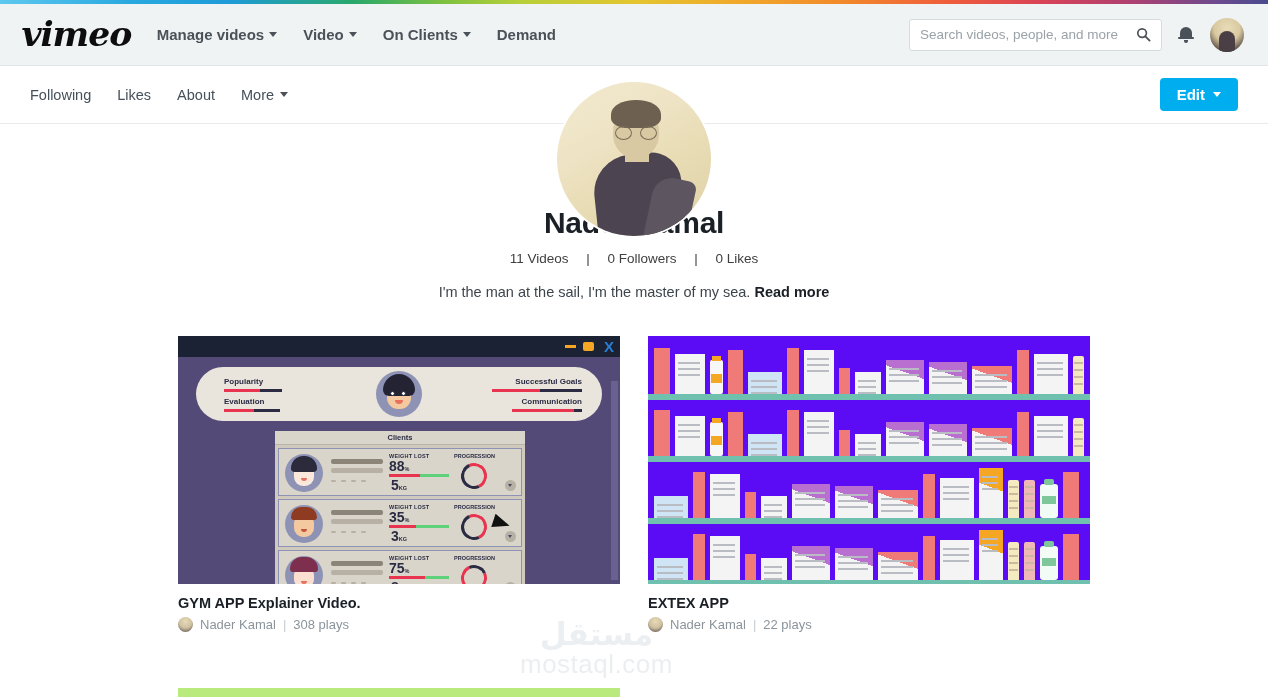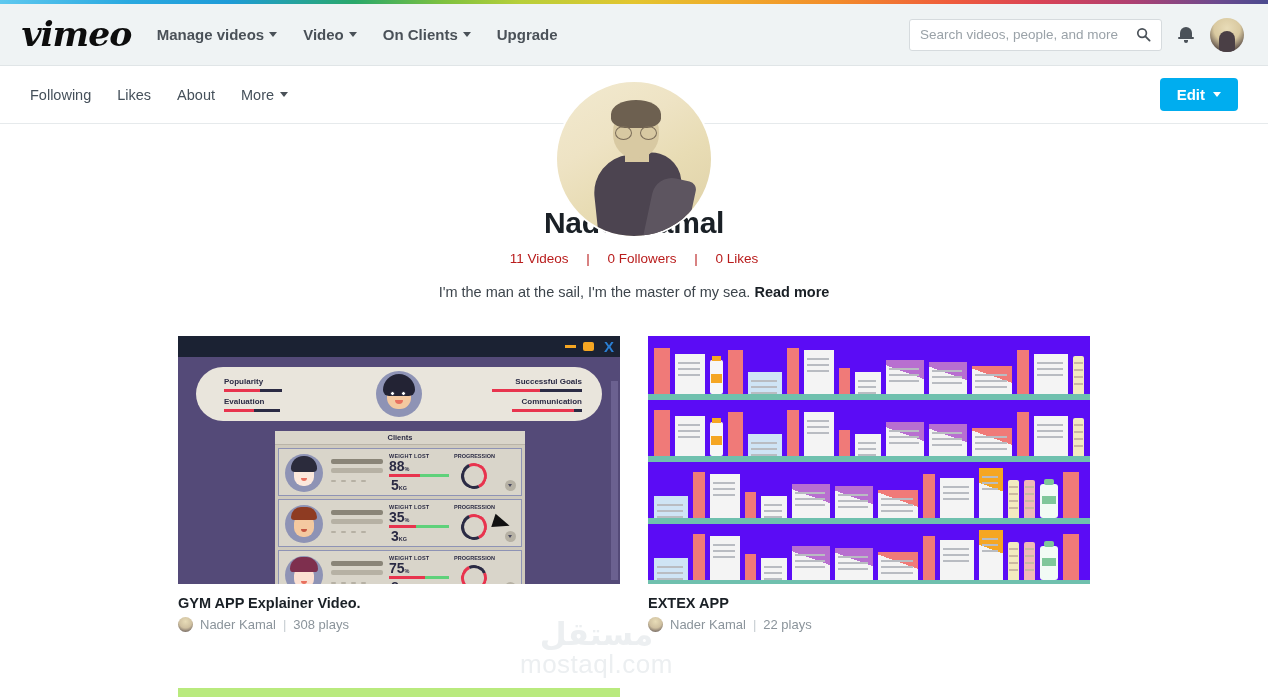--- a/index.html
+++ b/index.html
@@ -178,21 +178,21 @@
     background:#d8c9a2;
   }
 
   
   .profile-info { text-align:center; padding-top:82px; }
   .pname {
     font-size:30px; font-weight:bold; color:#1a2026;
     letter-spacing:-0.3px;
   }
   .pstats {
-    font-size:13.5px; color:#b91c1c; margin-top:11px;
+    font-size:13.5px; color:#404040; margin-top:11px;
   }
   .pstats span { margin:0 7px; }
   .pbio {
     font-size:14.5px; color:#3d454c; margin-top:18px;
   }
   .pbio b { color:#1a2026; font-weight:bold; cursor:pointer; }
 
   
   .grid {
     display:flex; gap:28px;
@@ -335,21 +335,21 @@
     </div>
     <div class="nav-item">
       <span>Video</span>
       <span class="chev"></span>
     </div>
     <div class="nav-item">
       <span>On Clients</span>
       <span class="chev"></span>
     </div>
     <div class="nav-item">
-      <span>Upgrade</span>
+      <span>Demand</span>
     </div>
   </div>
 
   <div class="header-right">
     <div class="search-wrap">
       <input class="search-input" type="text" placeholder="Search videos, people, and more" style="">
       <svg width="15" height="15" viewBox="0 0 16 16">
         <circle cx="6.5" cy="6.5" r="4.6" fill="none" stroke="#4a5158" stroke-width="1.8"></circle>
         <line x1="10" y1="10" x2="14.5" y2="14.5" stroke="#4a5158" stroke-width="2" stroke-linecap="round"></line>
       </svg>

